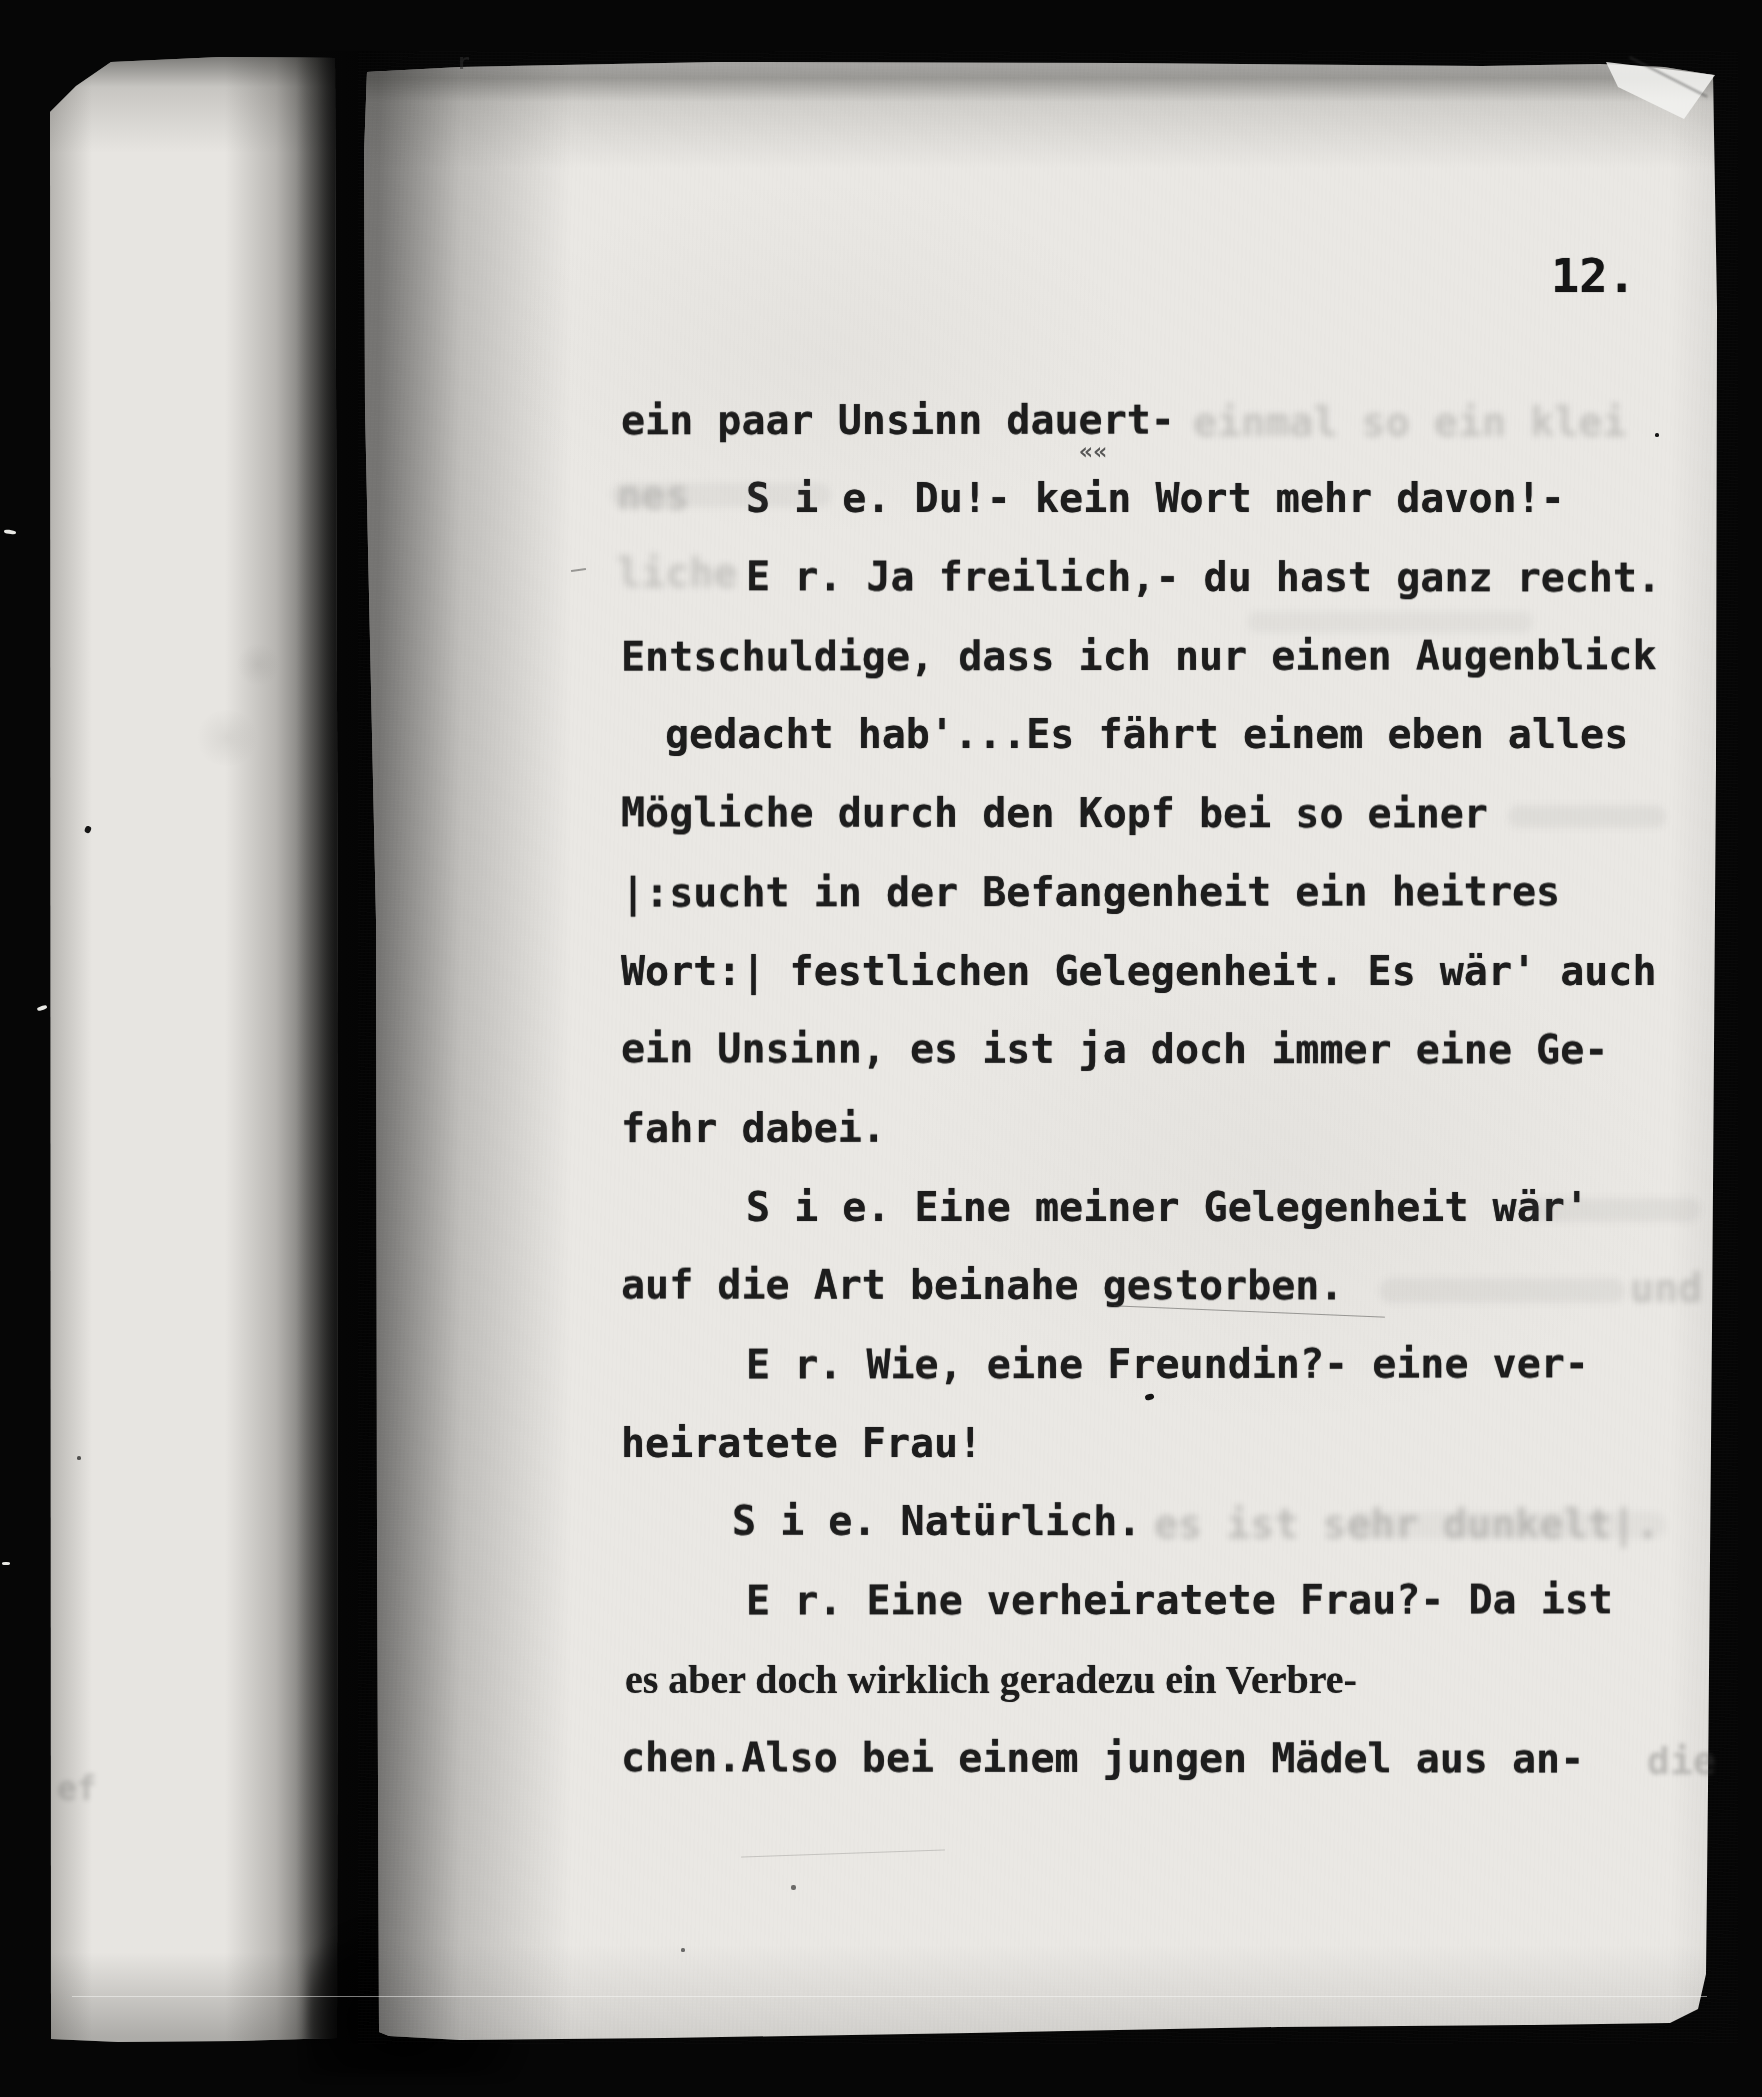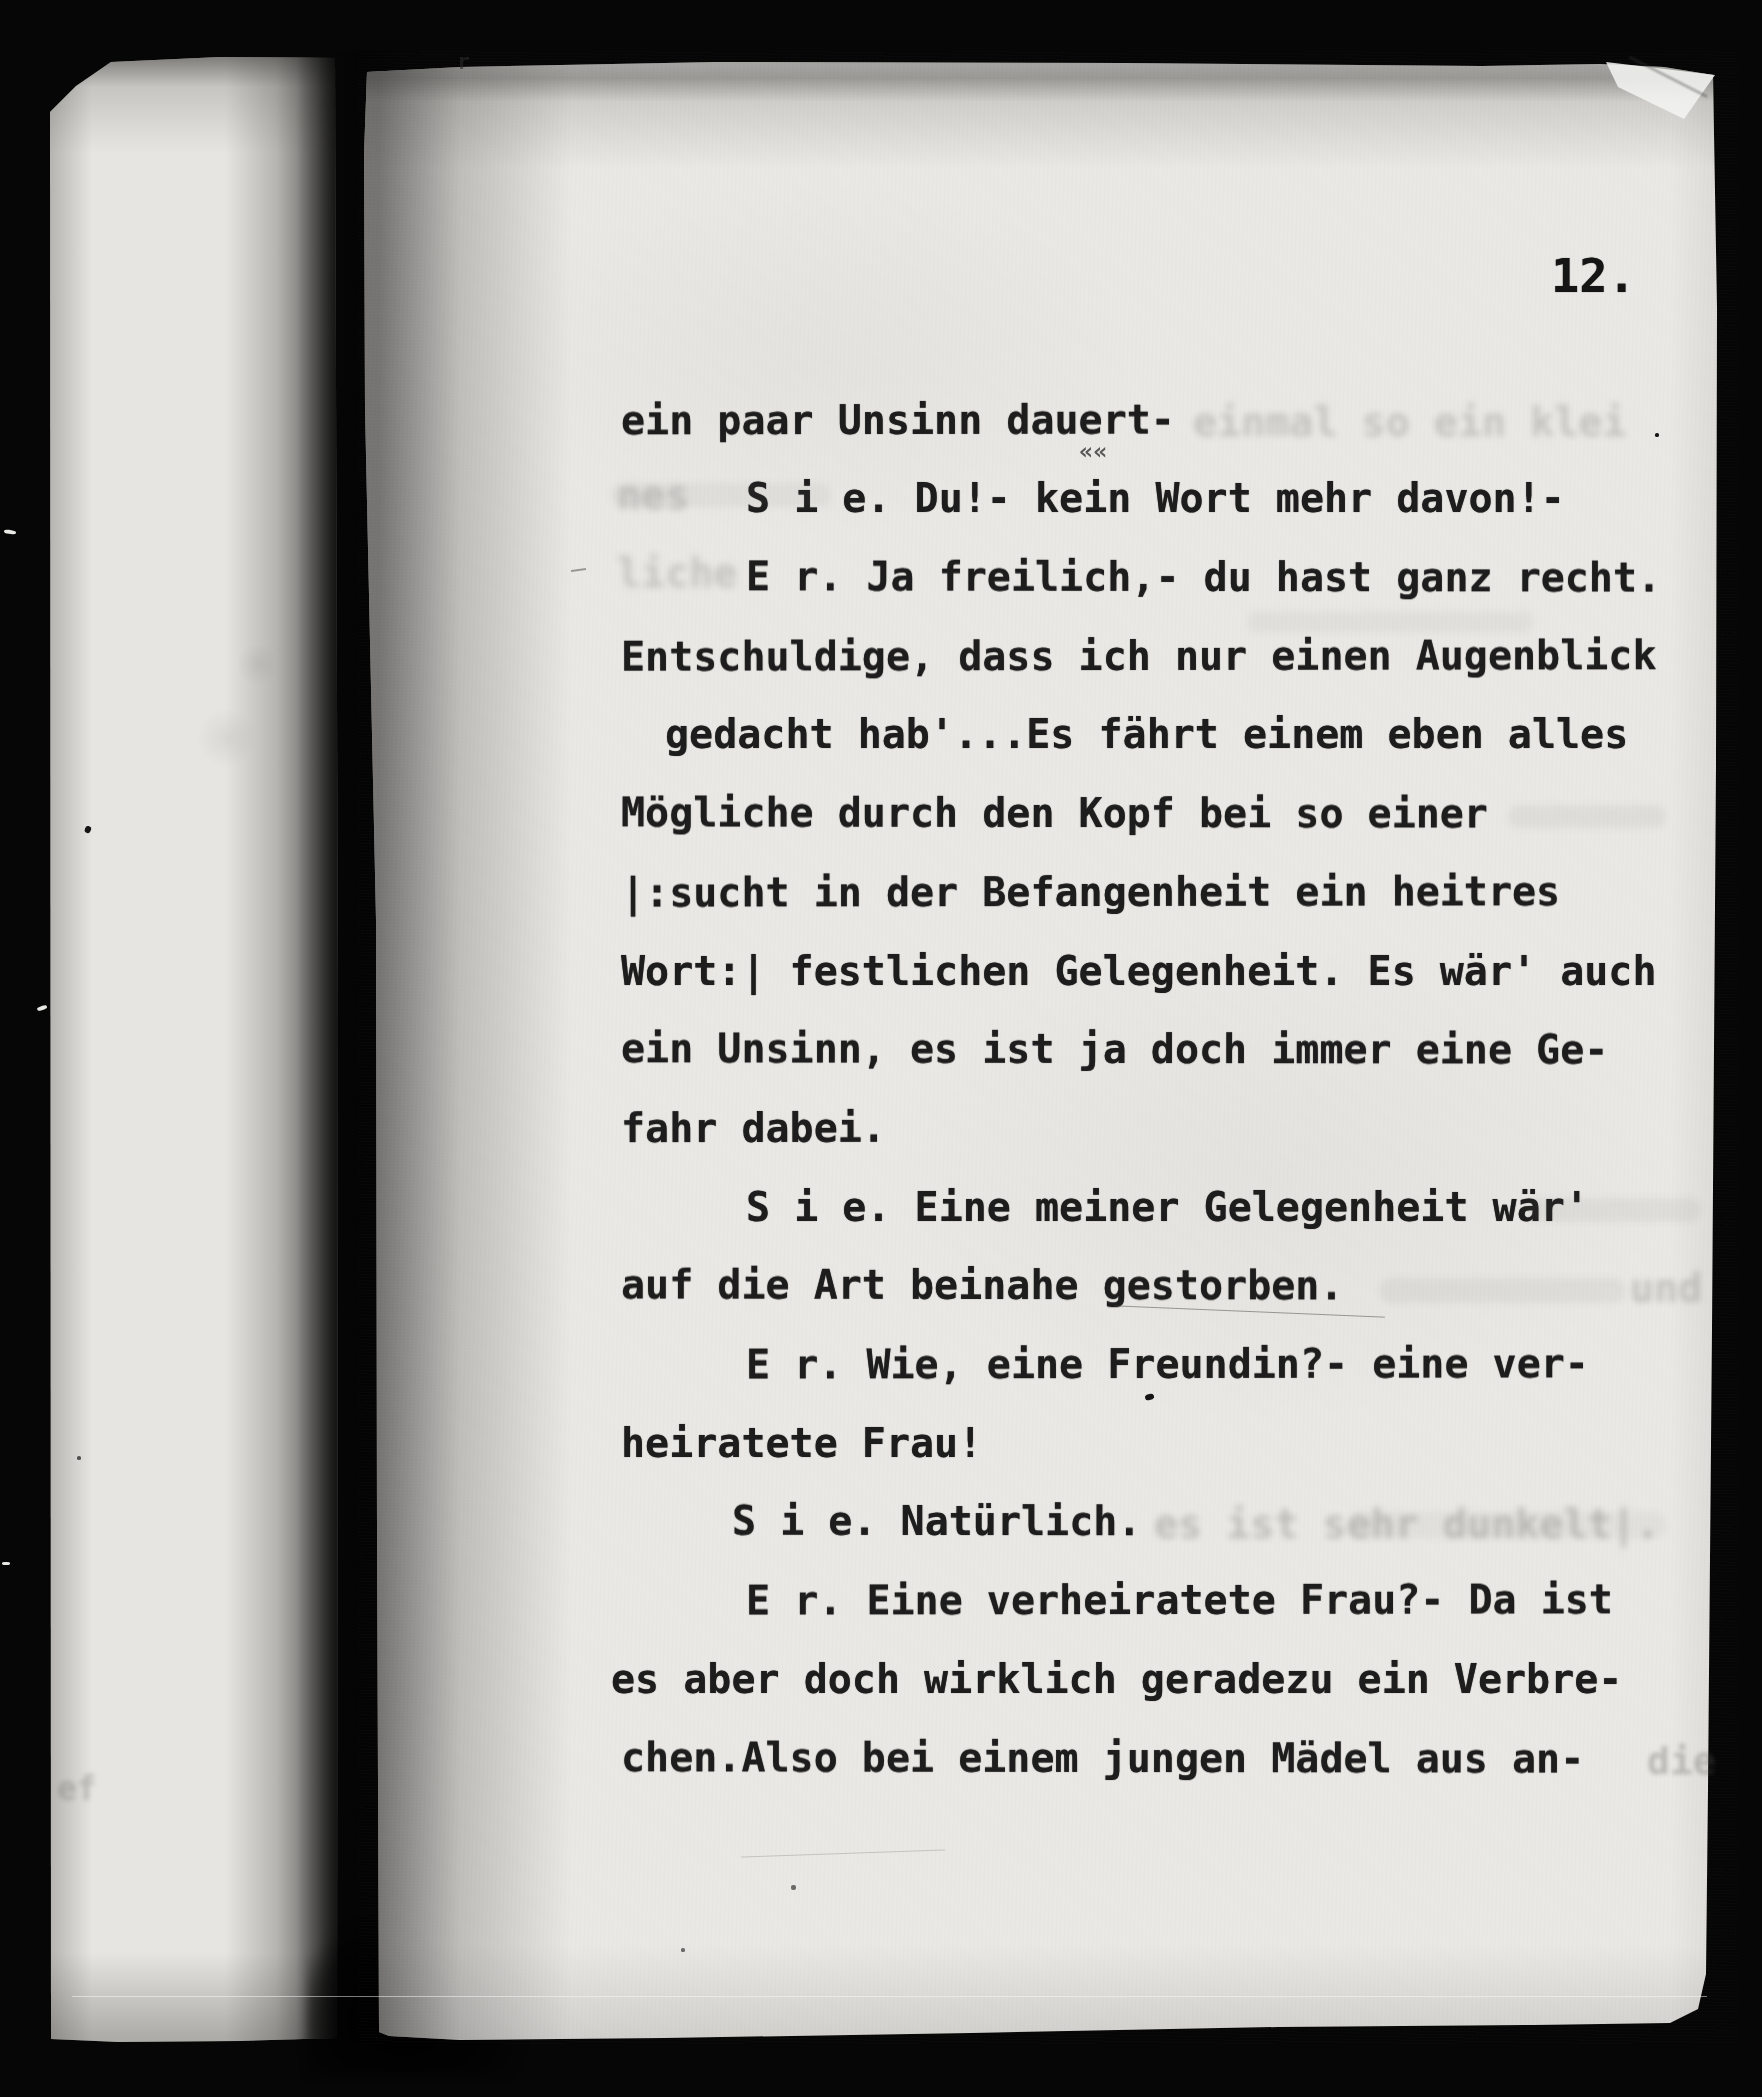--- a/index.html
+++ b/index.html
@@ -90,21 +90,21 @@
       <div class="typed-line" style="left: 621px; top: 869px; transform: rotate(-0.08deg);">|:sucht in der Befangenheit ein heitres</div>
       <div class="typed-line" style="left: 621px; top: 948px; transform: rotate(0deg);">Wort:| festlichen Gelegenheit. Es wär' auch</div>
       <div class="typed-line" style="left: 621px; top: 1026px; transform: rotate(0.08deg);">ein Unsinn, es ist ja doch immer eine Ge-</div>
       <div class="typed-line" style="left: 621px; top: 1105px; transform: rotate(-0.08deg);">fahr dabei.</div>
       <div class="typed-line" style="left: 746px; top: 1184px; transform: rotate(0deg);">S i e. Eine meiner Gelegenheit wär'</div>
       <div class="typed-line" style="left: 621px; top: 1262px; transform: rotate(0.08deg);">auf die Art beinahe gestorben.</div>
       <div class="typed-line" style="left: 746px; top: 1341px; transform: rotate(-0.08deg);">E r. Wie, eine Freundin?- eine ver-</div>
       <div class="typed-line" style="left: 621px; top: 1420px; transform: rotate(0deg);">heiratete Frau!</div>
       <div class="typed-line" style="left: 732px; top: 1498px; transform: rotate(0.08deg);">S i e. Natürlich.</div>
       <div class="typed-line" style="left: 746px; top: 1577px; transform: rotate(-0.08deg);">E r. Eine verheiratete Frau?- Da ist</div>
-      <div class="typed-line" style="left: 611px; top: 1656px; transform: rotate(0deg);">es aber doch wirklich geradezu ein Verbre-</div>
+      <div class="typed-line" style="left: 625px; top: 1656px; transform: rotate(0deg); font-family: Liberation Serif, serif;">es aber doch wirklich geradezu ein Verbre-</div>
       <div class="typed-line" style="left: 621px; top: 1735px; transform: rotate(0.08deg);">chen.Also bei einem jungen Mädel aus an-</div>
     </div>
 
   <div id="ghost-layer">
       <div class="ghost" style="left: 1193px; top: 399px; font-size: 40px; filter: blur(3.1px); opacity: 0.26;">einmal so ein klei</div>
       <div class="ghost" style="left: 617px; top: 472px; font-size: 40px; filter: blur(3.6px); opacity: 0.28;">nes</div>
       <div class="ghost" style="left: 617px; top: 550px; font-size: 40px; filter: blur(3.6px); opacity: 0.26;">liche</div>
       <div class="ghost" style="left: 1630px; top: 1265px; font-size: 40px; filter: blur(3.1px); opacity: 0.28;">und</div>
       <div class="ghost" style="left: 1154px; top: 1501px; font-size: 40px; filter: blur(3.1px); opacity: 0.3;">es ist sehr dunkelt|.</div>
       <div class="ghost" style="left: 1647px; top: 1739px; font-size: 38px; filter: blur(2px); opacity: 0.33;">die</div>

